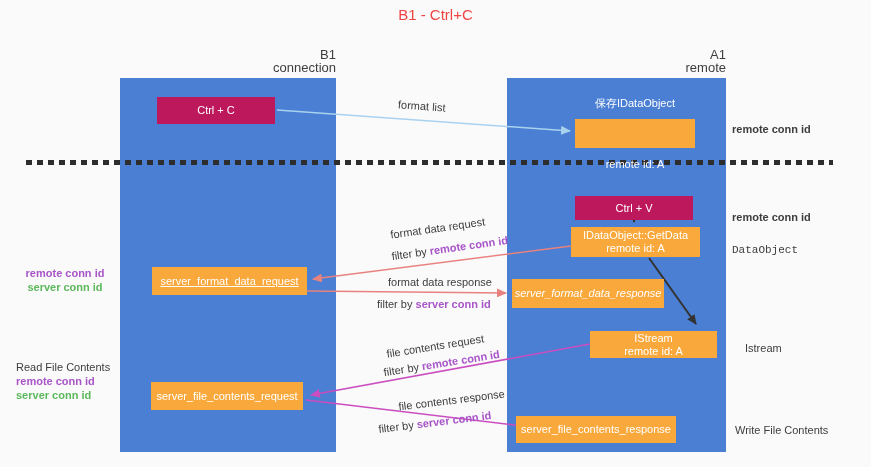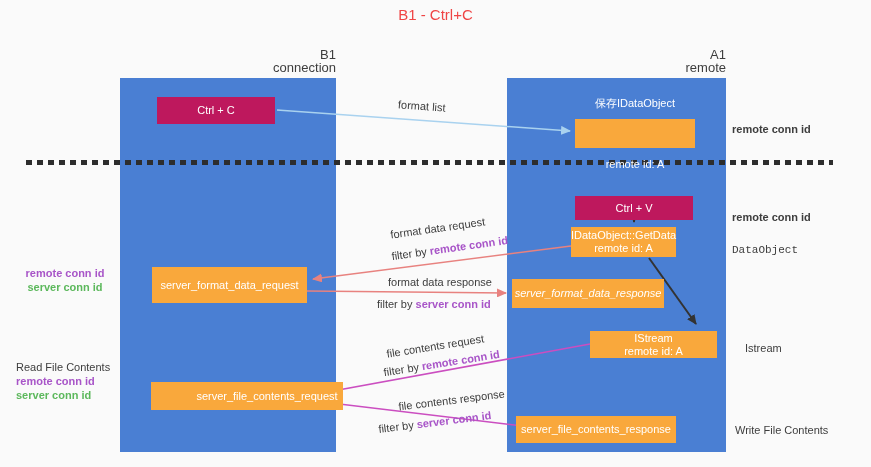--- a/index.html
+++ b/index.html
@@ -17,25 +17,25 @@
   #hdr-b1{left:120px;width:216px;}
   #hdr-a1{left:507px;width:219px;}
   #title{position:absolute;left:0;top:5px;width:871px;text-align:center;color:#ef4444;font-size:15px;line-height:19px;}
   .node{position:absolute;display:flex;flex-direction:column;align-items:center;justify-content:center;
         color:#ffffff;font-size:11px;line-height:13px;text-align:center;z-index:3;}
   .green{background:#be185d;}
   .orange{background:#f9a83c;}
   #n-ctrlc{left:157px;top:97px;width:118px;height:27px;}
   #n-saveobj{left:575px;top:119px;width:120px;height:29px;gap:48px;}
   #n-ctrlv{left:575px;top:174px;width:118px;height:24px;margin-top:22px;}
-  #n-getdata{left:571px;top:227px;width:105px;height:30px;}
-  #n-fmtreq{left:152px;top:267px;width:155px;height:36px;}
+  #n-getdata{left:571px;top:227px;width:129px;height:30px;}
+  #n-fmtreq{left:152px;top:267px;width:155px;height:28px;text-decoration:underline;}
   #n-fmtresp{left:512px;top:279px;width:152px;height:29px;font-style:italic;}
   #n-istream{left:590px;top:331px;width:127px;height:27px;}
-  #n-filereq{left:151px;top:382px;width:152px;height:28px;padding-left:40px;}
+  #n-filereq{left:151px;top:382px;width:152px;height:28px;}
   #n-fileresp{left:516px;top:416px;width:160px;height:27px;}
   #dashline{position:absolute;left:26px;top:160px;width:807px;height:5px;z-index:2;
     background:repeating-linear-gradient(to right,#2d2d2d 0px,#2d2d2d 6px,transparent 6px,transparent 11px);}
   #arrows{position:absolute;left:0;top:0;z-index:1;pointer-events:none;}
   .elabel{position:absolute;z-index:4;font-size:11px;color:#3d3d3d;white-space:nowrap;}
   .purple{color:#a855c8;font-weight:bold;}
   .greentxt{color:#5cb85c;font-weight:bold;}
   .ann{position:absolute;z-index:4;font-size:11px;white-space:nowrap;color:#3d3d3d;}
   .ann.bold{font-weight:bold;}
   #lbl-format-list{left:398px;top:100px;transform:rotate(4deg);}

